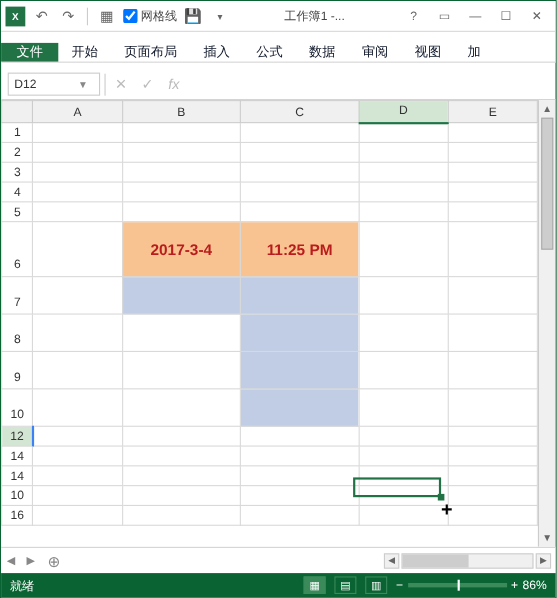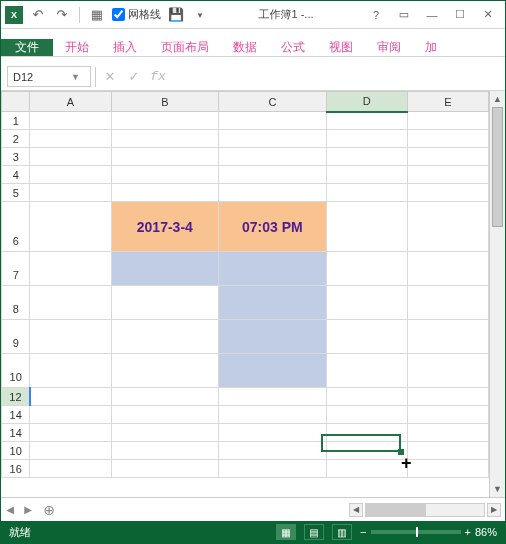--- a/index.html
+++ b/index.html
@@ -14,43 +14,43 @@
   .qat-sep { width: 1px; height: 16px; background: #ccc; margin: 0 2px; }
   .checkbox-wrap { display: flex; align-items: center; gap: 3px; font-size: 11px; color: #444; }
   .checkbox-wrap input { width: 13px; height: 13px; }
   .title-text { flex: 1; text-align: center; font-size: 11px; color: #444; }
   .win-btns { display: flex; gap: 2px; }
   .win-btn { width: 26px; height: 18px; display: flex; align-items: center; justify-content: center; color: #666; font-size: 11px; cursor: pointer; }
   
   
   .ribbon { height: 28px; background: #fff; display: flex; align-items: flex-end; border-bottom: 1px solid #d4d4d4; }
   .file-tab { background: #217346; color: #fff; padding: 0 14px; display: flex; align-items: center; font-size: 12px; cursor: pointer; }
-  .tab { padding: 0 12px; display: flex; align-items: center; font-size: 12px; color: #ec4899; cursor: pointer; }
+  .tab { padding: 0 12px; display: flex; align-items: center; font-size: 12px; color: #0f172a; cursor: pointer; }
   
   
   .fbar-row { height: 28px; display: flex; align-items: center; border-bottom: 1px solid #d4d4d4; padding: 3px 6px; gap: 4px; }
   .name-box { width: 84px; height: 21px; border: 1px solid #ccc; display: flex; align-items: center; padding: 0 5px; font-size: 11px; color: #333; }
   .name-dd { width: 14px; color: #888; font-size: 9px; }
   .fb-sep { width: 1px; height: 20px; background: #ccc; }
   .fb-btn { width: 20px; height: 20px; display: flex; align-items: center; justify-content: center; color: #bbb; font-size: 13px; cursor: pointer; }
-  .fx { font-style: italic; font-family: Liberation Mono, monospace; }
+  .fx { font-style: italic; font-family: Liberation Sans, sans-serif; }
   .formula-input { flex: 1; height: 20px; border: none; outline: none; font-size: 11px; }
   
   
   .sheet-wrap { flex: 1; display: flex; overflow: hidden; position: relative; }
   .grid { flex: 1; position: relative; background: #fff; }
   table.sheet { border-collapse: collapse; table-layout: fixed; width: 100%; }
   .sheet th, .sheet td { border: 1px solid #d9d9d9; font-size: 11px; color: #333; background: #fff; }
   .colhdr th { background: #f0f0f0; text-align: center; font-weight: normal; height: 20px; border: 1px solid #ccc; }
   .colhdr th.sel { background: #d3e6d3; border-bottom: 2px solid #217346; }
   .rowhdr { background: #f0f0f0; text-align: center; font-weight: normal; width: 28px; border: 1px solid #ccc; }
   .rowhdr.sel { background: #d3e6d3; border-right: 2px solid #3b82f6; margin-left: 32px; }
   td.cell { height: 18px; padding: 0 3px; text-align: right; }
   td.cell.tall { height: 34px; }
-  td.cell.orange { background: #f8c390; font-weight: bold; color: #4c1d95; font-size: 14px; text-align: center; }
+  td.cell.orange { background: #f8c390; font-weight: bold; color: #b91c1c; font-size: 14px; text-align: center; }
   td.cell.blue { background: #c0cde4; }
   .corner { background: #f0f0f0; border: 1px solid #ccc; }
   
   .active-cell { position: absolute; border: 2px solid #217346; pointer-events: none; }
   .fill-handle { position: absolute; width: 6px; height: 6px; background: #217346; }
   .cursor-plus { position: absolute; color: #000; font-size: 18px; font-weight: bold; }
   
   .vscroll { width: 16px; background: #f0f0f0; border-left: 1px solid #ccc; position: relative; }
   .vscroll-btn { height: 16px; display: flex; align-items: center; justify-content: center; font-size: 9px; color: #666; cursor: pointer; }
   .vscroll-thumb { position: absolute; top: 16px; left: 2px; right: 2px; height: 120px; background: #cdcdcd; border: 1px solid #aaa; }
@@ -100,26 +100,26 @@
       <div class="win-btn">▭</div>
       <div class="win-btn">—</div>
       <div class="win-btn">☐</div>
       <div class="win-btn">✕</div>
     </div>
   </div>
 
   <div class="ribbon">
     <div class="file-tab">文件</div>
     <div class="tab">开始</div>
+    <div class="tab">页面布局</div>
     <div class="tab">插入</div>
-    <div class="tab">页面布局</div>
+    <div class="tab">公式</div>
     <div class="tab">数据</div>
-    <div class="tab">公式</div>
+    <div class="tab">审阅</div>
     <div class="tab">视图</div>
-    <div class="tab">审阅</div>
     <div class="tab">加</div>
   </div>
 
   <div style="height:6px"></div>
 
   <div class="fbar-row">
     <div class="name-box">
       <span>D12</span>
       <span style="flex:1"></span>
       <span class="name-dd">▼</span>
@@ -188,21 +188,21 @@
               <td class="cell"></td>
               <td class="cell"></td>
               <td class="cell"></td>
               <td class="cell"></td>
               <td class="cell"></td>
             </tr>
         <tr>
               <th class="rowhdr" style="height:50px;vertical-align:bottom;padding-bottom:4px">6</th>
               <td class="cell" style="height:50px"></td>
               <td class="cell orange" style="height:50px">2017-3-4</td>
-              <td class="cell orange" style="height:50px">07:03 PM</td>
+              <td class="cell orange" style="height:50px">11:25 PM</td>
               <td class="cell" style="height:50px"></td>
               <td class="cell" style="height:50px"></td>
             </tr>
         <tr>
               <th class="rowhdr" style="height:34px;vertical-align:bottom;padding-bottom:4px">7</th>
               <td class="cell tall"></td>
               <td class="cell tall blue"></td>
               <td class="cell tall blue"></td>
               <td class="cell tall"></td>
               <td class="cell tall"></td>

